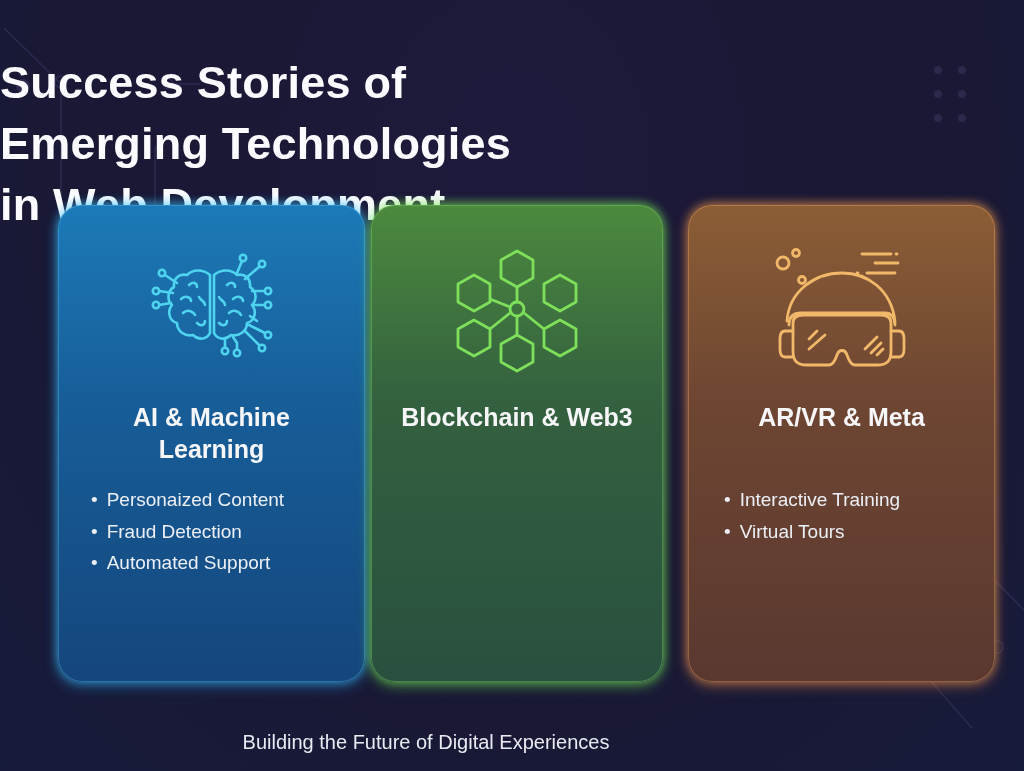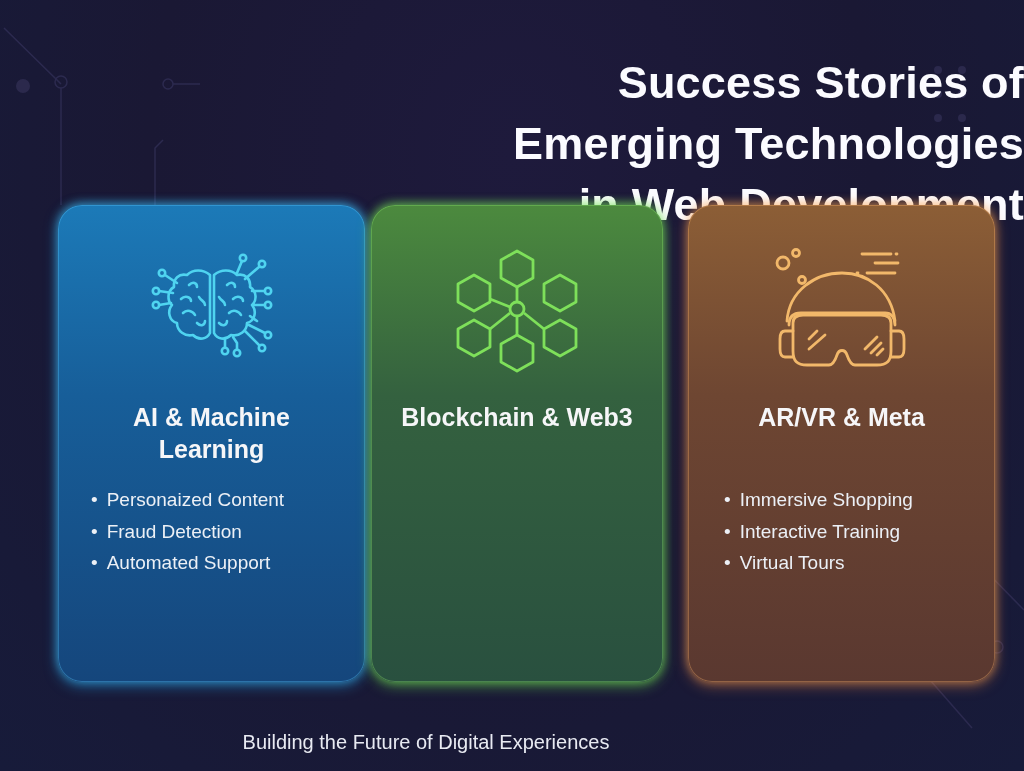--- a/index.html
+++ b/index.html
@@ -5,21 +5,21 @@
   html, body { margin:0; padding:0; }
   body {
     width:1024px; height:771px; overflow:hidden; position:relative;
     background: radial-gradient(ellipse at 50% 20%, #1e1a3c 0%, #1a1834 50%, #171b3a 100%);
     font-family: "Liberation Sans", "DejaVu Sans", sans-serif;
     color:#fff;
   }
   .bg-deco { position:absolute; inset:0; pointer-events:none; }
   .title {
     position:absolute; left:0; width:1024px; top:22px;
-    text-align:right; font-weight:bold; font-size:45px; line-height:61px;
+    text-align:left; font-weight:bold; font-size:45px; line-height:61px;
     color:#fbfbff; letter-spacing:0.2px;
   }
   .title span { display:block; }
   .card {
     position:absolute; top:205px; height:477px; width:307px;
     border-radius:24px; box-sizing:border-box; overflow:hidden;
   }
   .card.blue {
     left:58px;
     background: linear-gradient(180deg, #1c7ab8 0%, #175e99 40%, #15467c 100%);
@@ -199,19 +199,18 @@
         <path d="M42 106 L58 92"></path>
       <path d="M98 106 L110 94"></path>
         <path d="M104 110 L114 100"></path>
         <path d="M110 112 L116 106"></path>
     </g>
   </svg>
   <div class="heading">
     <div>AR/VR &amp; Meta</div>
   </div>
   <ul>
-    <li>Immersive Shopping</li>
     <li>Interactive Training</li>
     <li>Virtual Tours</li>
   </ul>
 </div>
 
 <div class="footer">Building the Future of Digital Experiences</div>
 
 </body></html>

